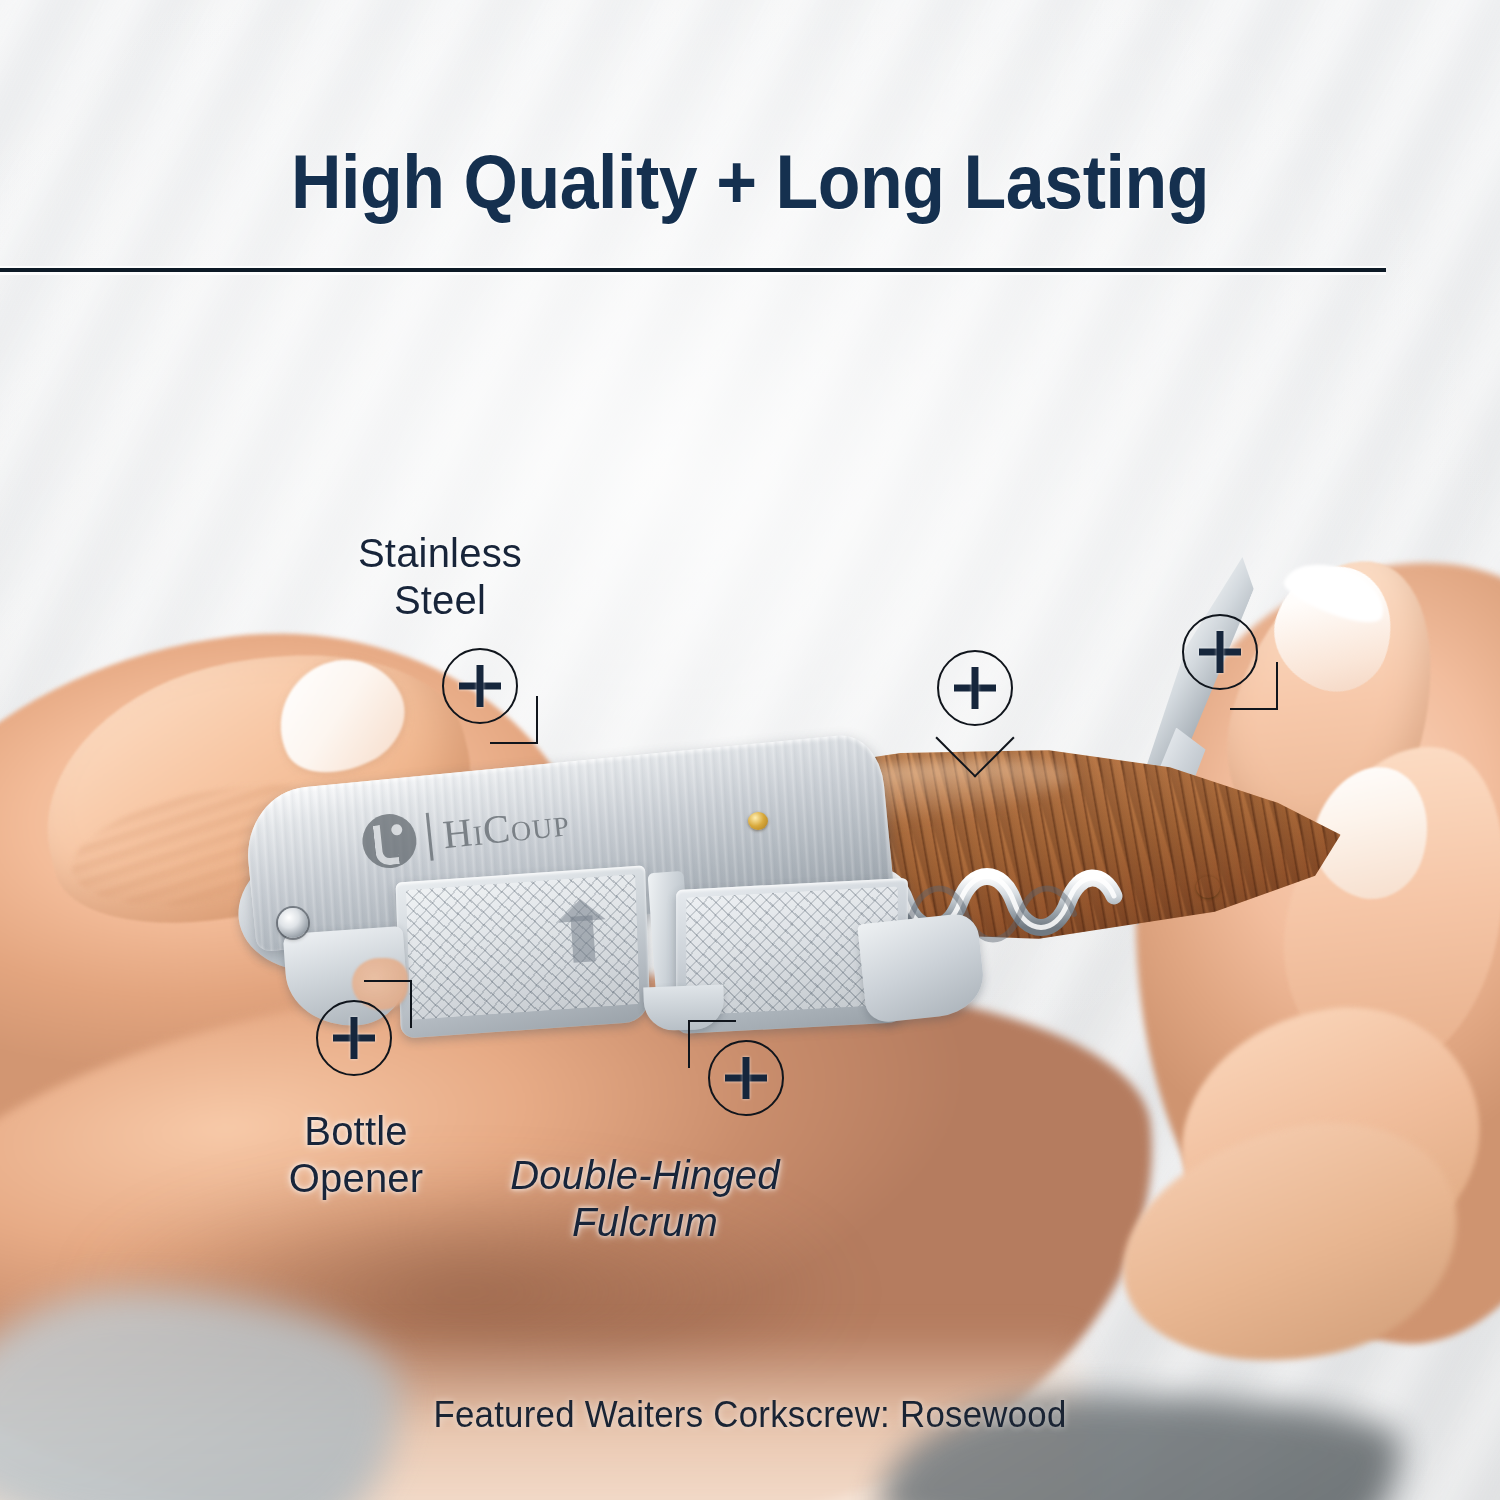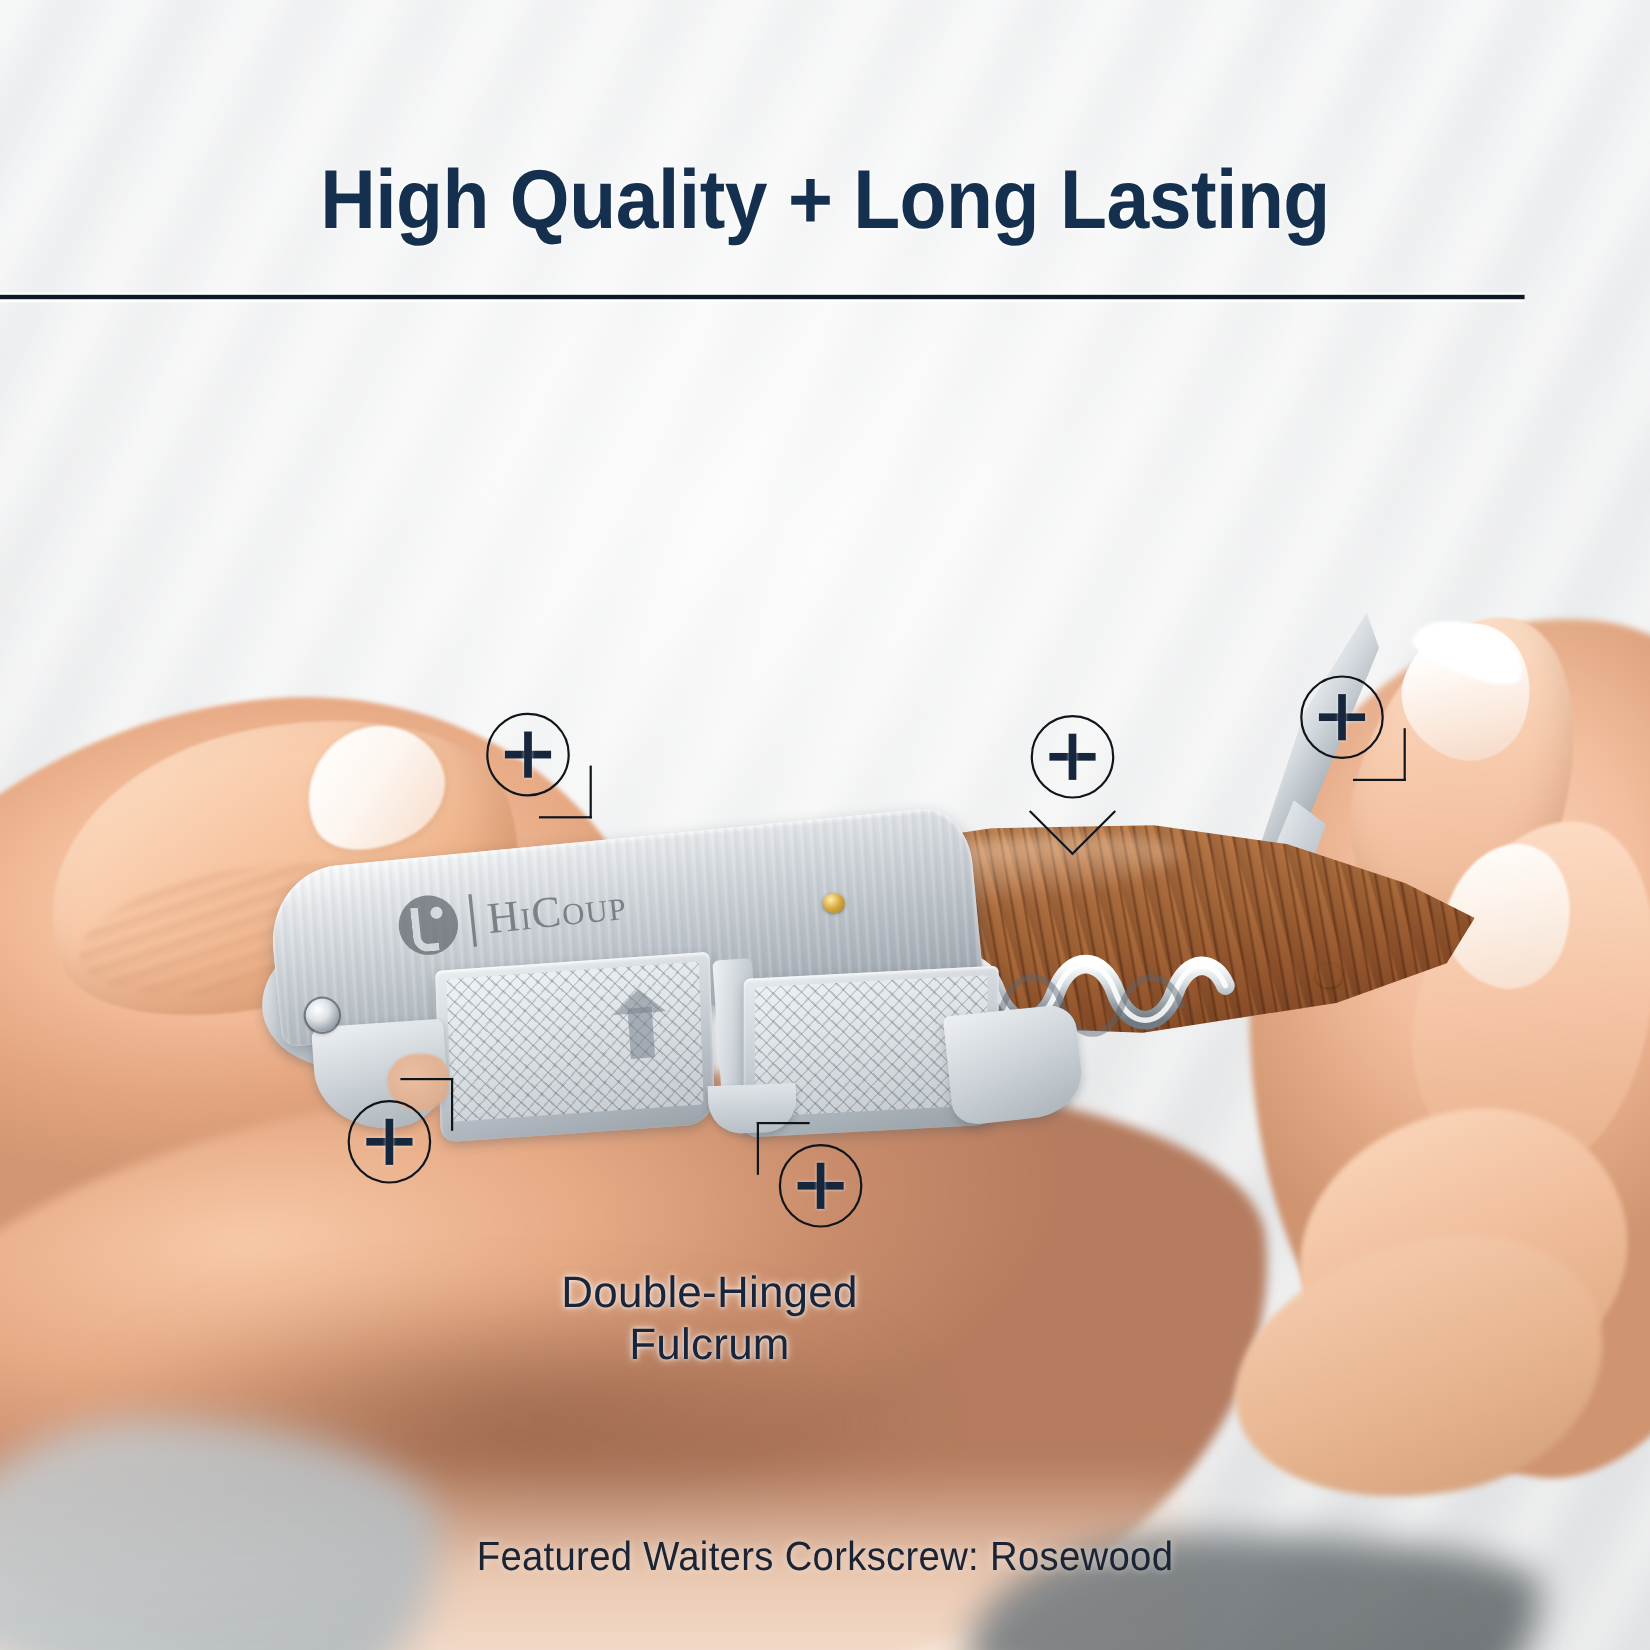--- a/index.html
+++ b/index.html
@@ -742,20 +742,22 @@
     </div>
 
     <div class="palm-bottom-fade"></div>
     <div class="surface-gray"></div>
     <div class="surface-gray-2"></div>
   </div>
 
   <div class="title">High Quality + Long Lasting</div>
   <div class="divider"></div>
 
+  <div class="callout-label" style="left:315px; top:530px; width:250px;">Stainless
+Steel</div>
   <div class="marker" style="left:442px; top:648px;">
     <div class="marker-circle"></div>
     <div class="tail-br"></div>
     <div class="marker-plus-h"></div>
     <div class="marker-plus-v"></div>
   </div>
 
   <div class="marker" style="left:937px; top:650px;">
     <div class="tail-pin"></div>
     <div class="marker-circle" style="background:transparent;"></div>
@@ -769,25 +771,27 @@
     <div class="marker-plus-h"></div>
     <div class="marker-plus-v"></div>
   </div>
 
   <div class="marker" style="left:316px; top:1000px;">
     <div class="marker-circle"></div>
     <div class="tail-tr"></div>
     <div class="marker-plus-h"></div>
     <div class="marker-plus-v"></div>
   </div>
+  <div class="callout-label" style="left:236px; top:1108px; width:240px;">Bottle
+Opener</div>
 
   <div class="marker" style="left:708px; top:1040px;">
     <div class="marker-circle"></div>
     <div class="tail-tl"></div>
     <div class="marker-plus-h"></div>
     <div class="marker-plus-v"></div>
   </div>
-  <div class="callout-label" style="left:450px; top:1152px; width:390px;">Double-Hinged
+  <div class="callout-label" style="left:450px; top:1152px; width:390px;font-style:italic;">Double-Hinged
 Fulcrum</div>
 
   <div class="footer-note">Featured Waiters Corkscrew: Rosewood</div>
 
 </div>
 
 </body></html>

